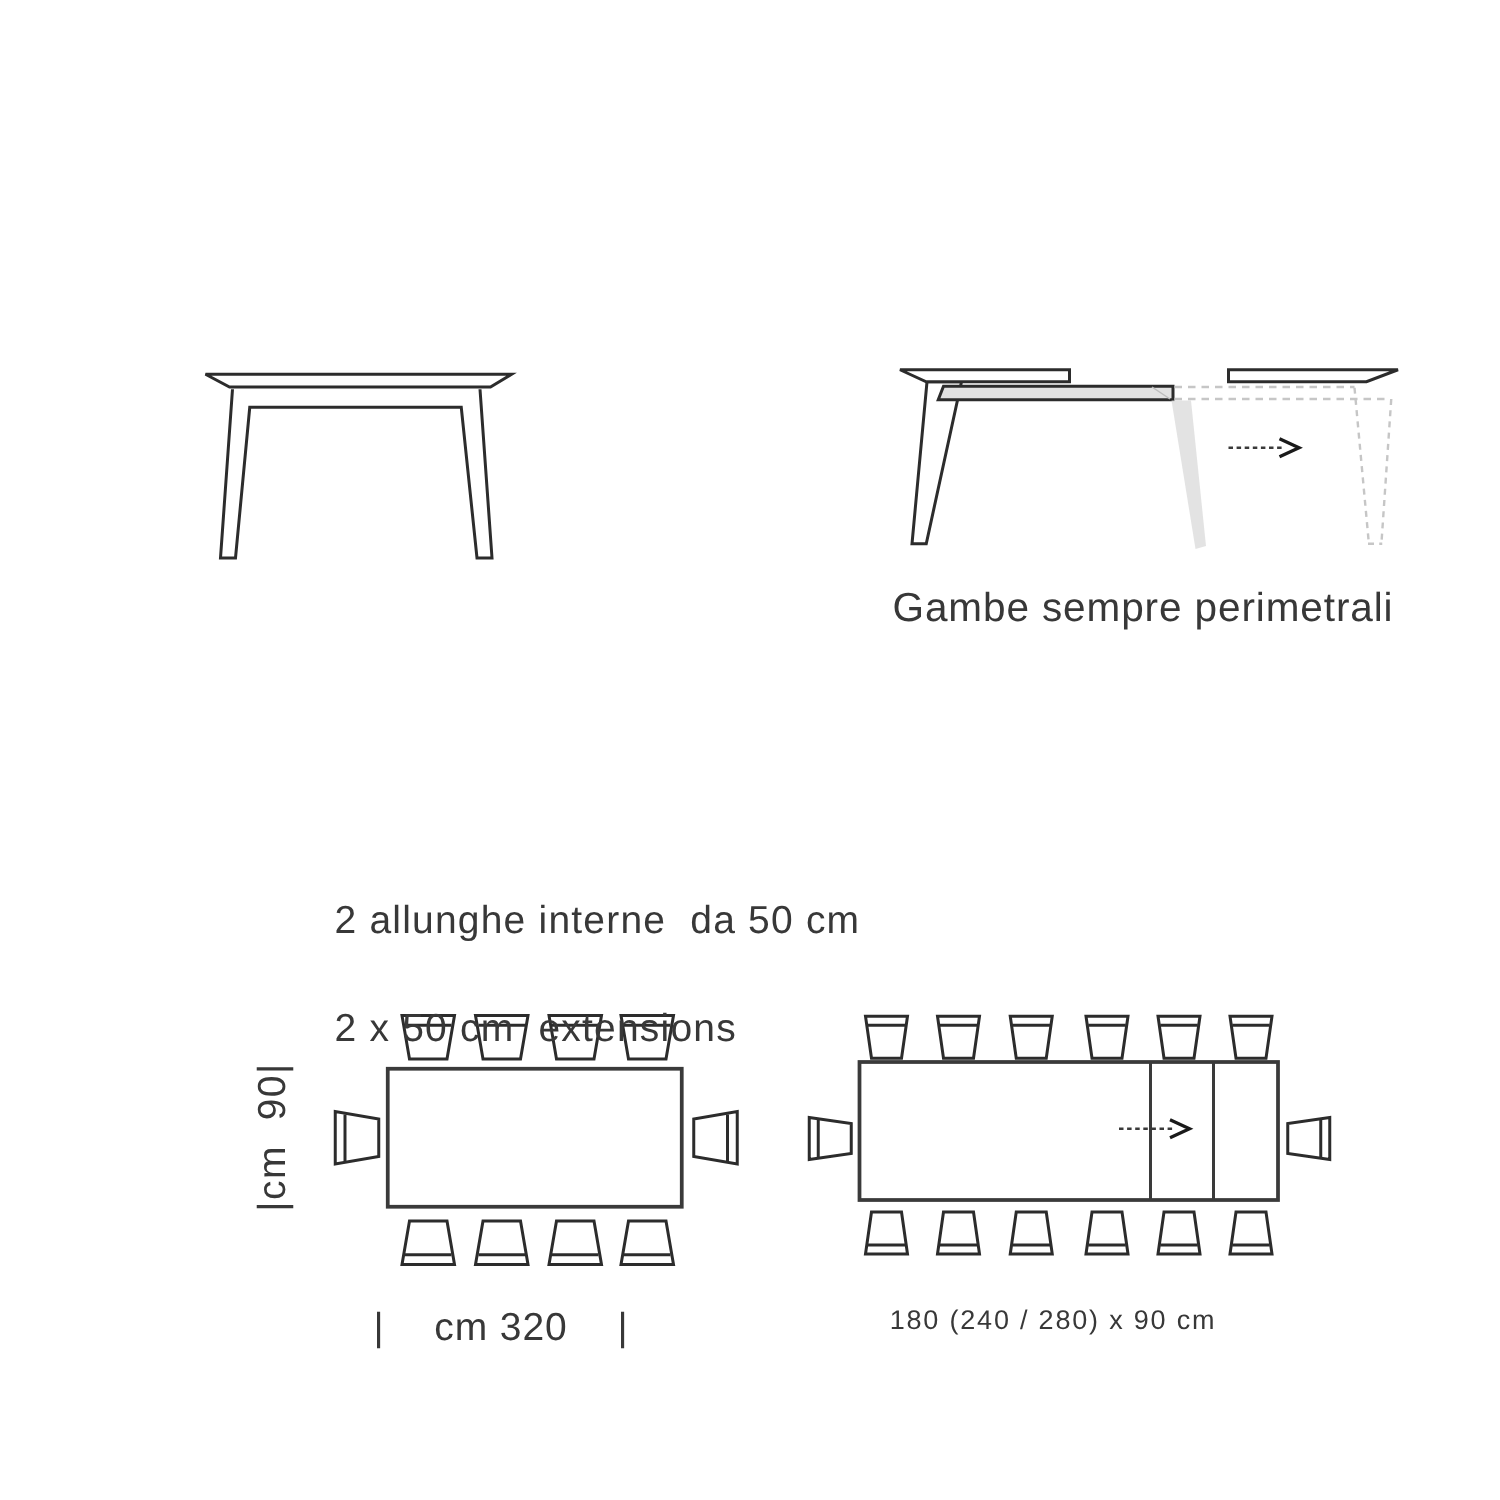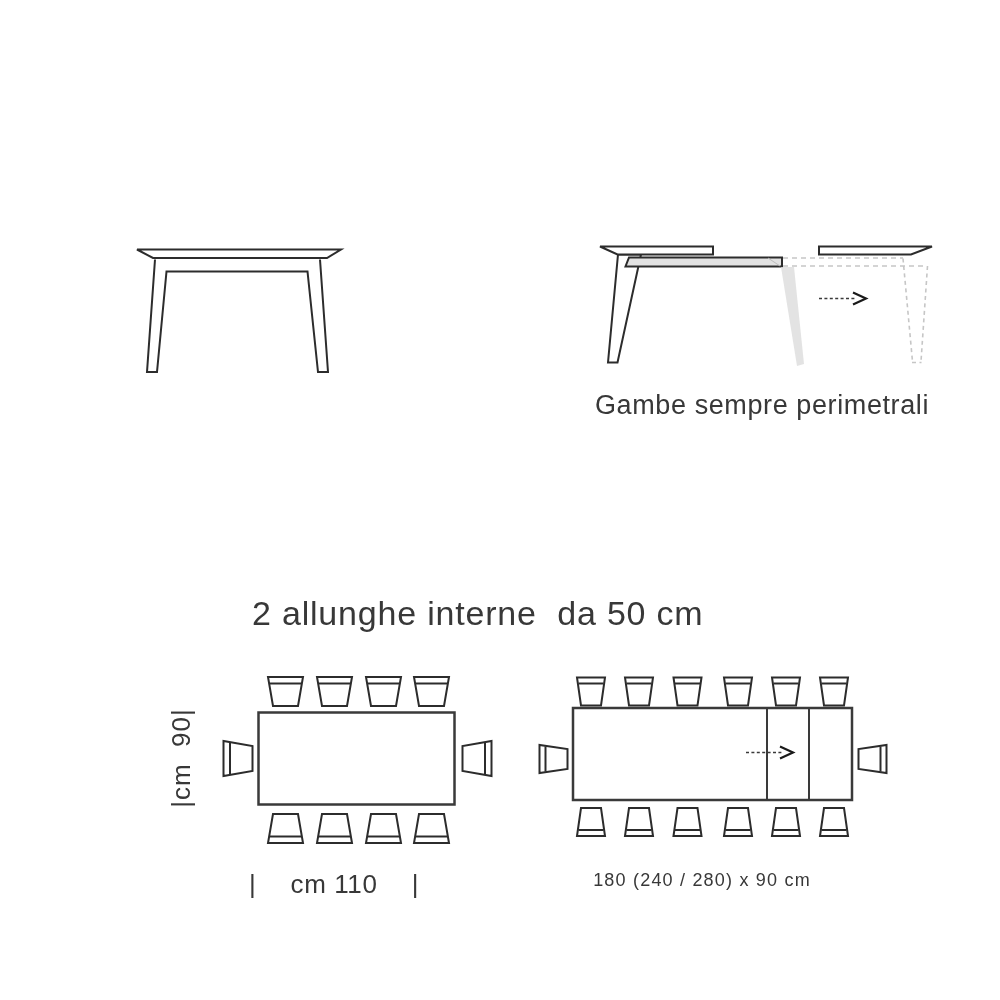--- a/index.html
+++ b/index.html
@@ -8,21 +8,21 @@
     background:#ffffff;
     font-family:"Liberation Sans", "DejaVu Sans", sans-serif;
   }
   .stage{position:absolute;inset:0;width:1000px;height:1000px;}
   svg.canvas{position:absolute;left:0;top:0;}
   .lbl{
     position:absolute;color:#383838;font-weight:300;
     white-space:pre;line-height:1;
   }
   .caption{left:762px;top:392px;transform:translateX(-50%);font-size:27px;letter-spacing:0.6px;}
-  .notes{left:252px;top:553px;font-size:34px;letter-spacing:0.8px;line-height:24px;}
+  .notes{left:223px;top:553px;font-size:26px;letter-spacing:0.8px;line-height:24px;}
   .vdim{
     left:181px;top:758px;font-size:26px;letter-spacing:1px;
     transform:translate(-50%,-50%) rotate(-90deg);
   }
   .hdim{
     left:249px;top:871px;width:170px;display:flex;justify-content:space-between;
     font-size:26px;letter-spacing:0.6px;
   }
   .hdim .tick{font-size:26px;}
   .sizedim{left:702px;top:871px;transform:translateX(-50%);font-size:18px;letter-spacing:1.2px;}
@@ -121,25 +121,26 @@
         <use href="#chair-sm" transform="translate(539.5,759) rotate(-90)"></use>
         <use href="#chair-sm" transform="translate(886.5,759) rotate(90)"></use>
       </g>
     </g>
   </svg>
 
   <div class="lbl caption">Gambe sempre perimetrali</div>
 
   <div class="lbl notes">
     <div>2 allunghe interne  da 50 cm</div>
+    <div>2 x 50 cm  extensions</div>
   </div>
 
   <div class="lbl vdim">|cm  90|</div>
 
   <div class="lbl hdim">
     <span class="tick">|</span>
-    <span>cm 110</span>
+    <span>cm 320</span>
     <span class="tick">|</span>
   </div>
 
   <div class="lbl sizedim">180 (240 / 280) x 90 cm</div>
 
 </div>
 
 </body></html>

